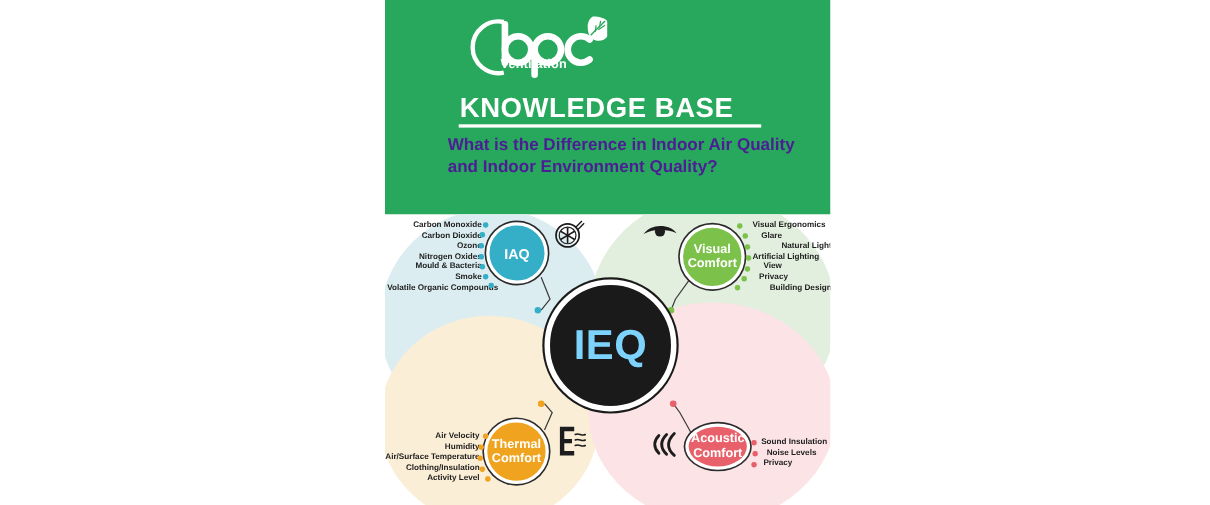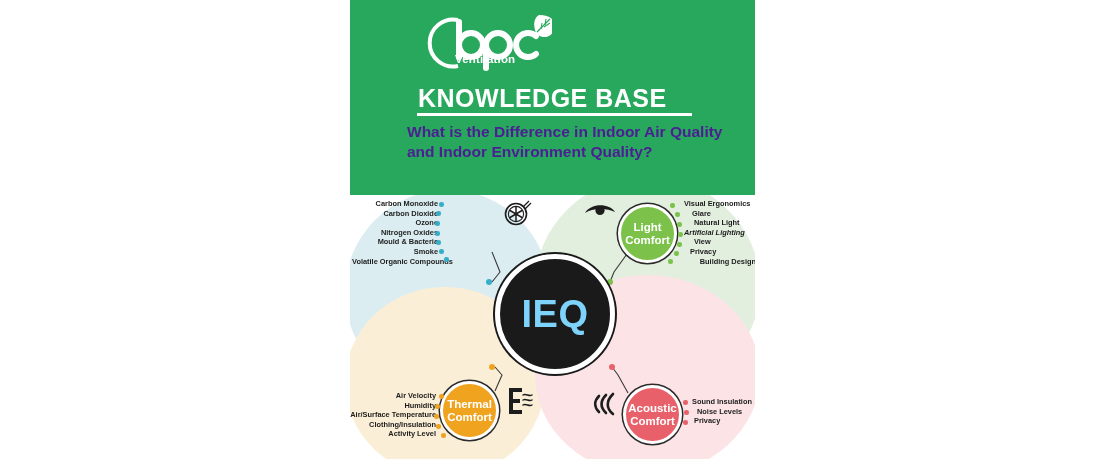--- a/index.html
+++ b/index.html
@@ -128,21 +128,21 @@
     justify-content: center;
     text-align: center;
     color: #ffffff;
     font-weight: bold;
     line-height: 13px;
     box-shadow: 0 0 0 1.5px #2b2b2b;
   }
   .node.iaq      { left: 92px;  top: 7px;   width: 56px; height: 56px; background: #35aec8; font-size: 13px; }
   .node.visual   { left: 268px; top: 9px;   width: 59px; height: 59px; background: #7cc24a; font-size: 11.5px; }
   .node.thermal  { left: 90px;  top: 186px; width: 59px; height: 59px; background: #f0a31e; font-size: 11.5px; }
-  .node.acoustic { left: 273px; top: 190px; width: 59px; height: 59px; background: #e8616a; font-size: 11.5px; }
+  .node.acoustic { left: 273px; top: 190px; width: 59px; height: 42px; background: #e8616a; font-size: 11.5px; }
 
   .dot { position: absolute; width: 6px; height: 6px; border-radius: 50%; }
   .tickdot { position: absolute; width: 4.5px; height: 4.5px; border-radius: 50%; }
 
   
   .lst {
     position: absolute;
     font-size: 7.4px;
     font-weight: bold;
     color: #1d1d1d;
@@ -203,20 +203,23 @@
 
       <div class="dot" style="left:136px;top:84px;background:#35aec8;"></div>
       <div class="dot" style="left:257px;top:84px;background:#7cc24a;"></div>
       <div class="dot" style="left:139px;top:169px;background:#f0a31e;"></div>
       <div class="dot" style="left:259px;top:169px;background:#e8616a;"></div>
 
       <div id="ieq">
         <span id="ieq-label">IEQ</span>
       </div>
 
+      <div class="node iaq">
+        <span>IAQ</span>
+      </div>
       <div class="lst right-align" style="left:2px;top:4px;width:86px;">
         <div>Carbon Monoxide</div>
         <div>Carbon Dioxide</div>
         <div>Ozone</div>
         <div>Nitrogen Oxides</div>
         <div>Mould &amp; Bacteria</div>
         <div>Smoke</div>
         <div>Volatile Organic Compounds</div>
       </div>
       <div class="tickdot" style="left:89px;top:7px;background:#35aec8;"></div>
@@ -240,29 +243,29 @@
               <path d="M14 17 L8 13.5"></path>
           </g>
           <circle cx="14" cy="17" r="1.6" fill="#1d1d1d"></circle>
           <path d="M21 10 L27 4" stroke="#1d1d1d" stroke-width="1.3"></path>
           <path d="M23 12 L29 6" stroke="#1d1d1d" stroke-width="1.3"></path>
         </svg>
       </div>
 
       <div class="node visual">
         <span>
-          <span>Light</span><br>
+          <span>Visual</span><br>
           <span>Comfort</span>
         </span>
       </div>
       <div class="lst left-align" style="left:334px;top:4px;width:72px;">
         <div>Visual Ergonomics</div>
         <div style="margin-left:8px;">Glare</div>
-        <div style="margin-left:10px;">Natural Light</div>
-        <div style="margin-left:0;font-style:italic;">Artificial Lighting</div>
+        <div style="margin-left:10px;text-align:right;">Natural Light</div>
+        <div style="margin-left:0;">Artificial Lighting</div>
         <div style="margin-left:10px;">View</div>
         <div style="margin-left:6px;">Privacy</div>
         <div style="margin-left:0;text-align:right;">Building Design</div>
       </div>
       <div class="tickdot" style="left:320px;top:8px;background:#7cc24a;"></div>
       <div class="tickdot" style="left:325px;top:17px;background:#7cc24a;"></div>
       <div class="tickdot" style="left:327px;top:27px;background:#7cc24a;"></div>
       <div class="tickdot" style="left:328px;top:37px;background:#7cc24a;"></div>
       <div class="tickdot" style="left:327px;top:47px;background:#7cc24a;"></div>
       <div class="tickdot" style="left:324px;top:56px;background:#7cc24a;"></div>

